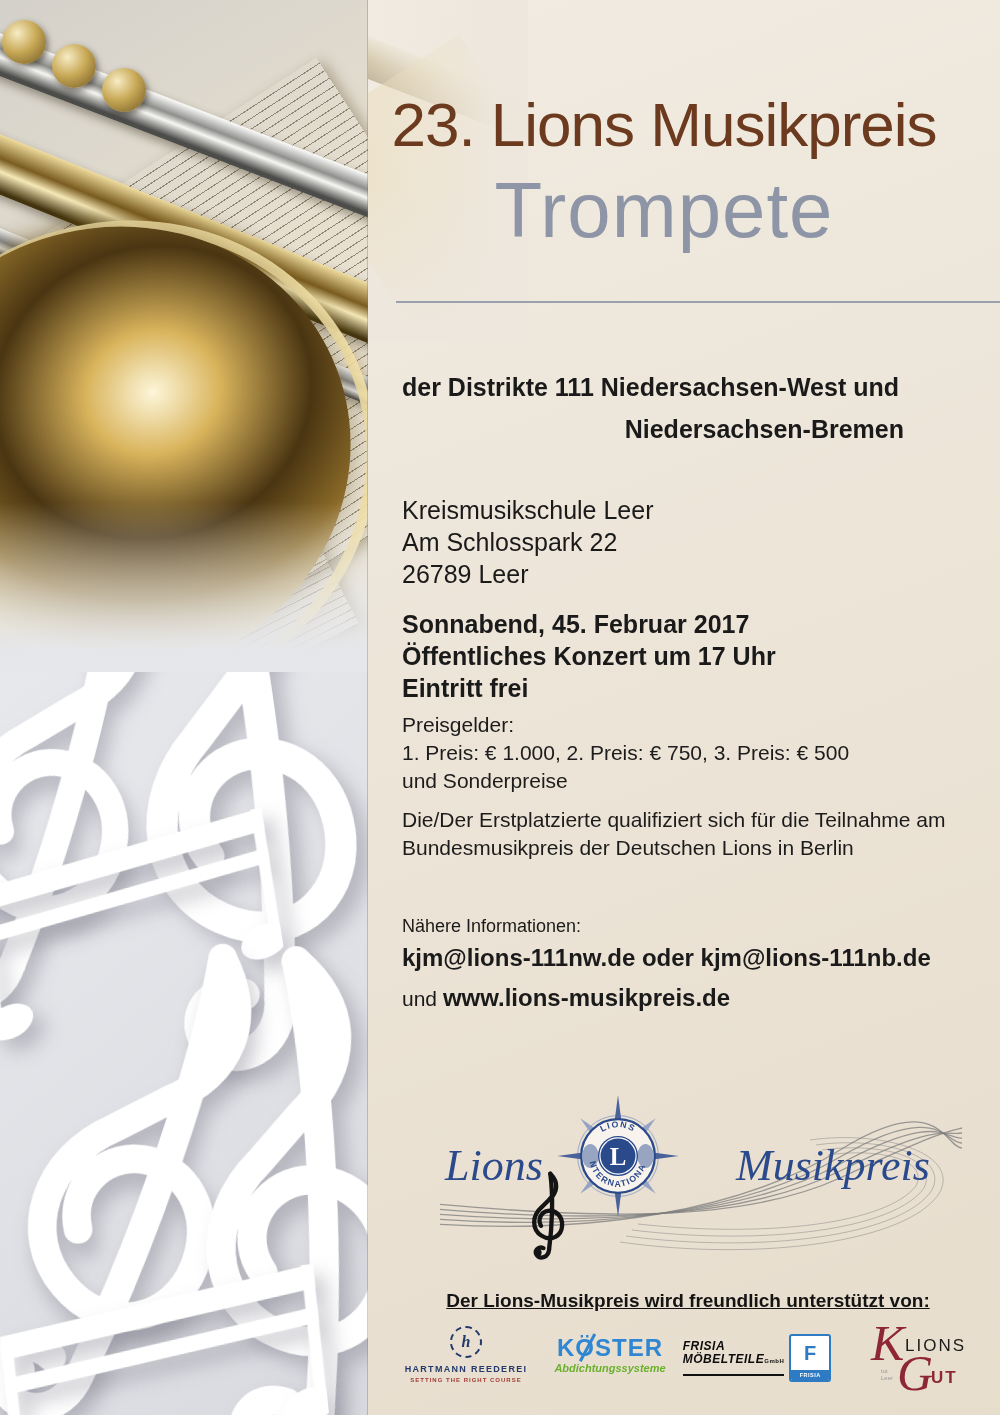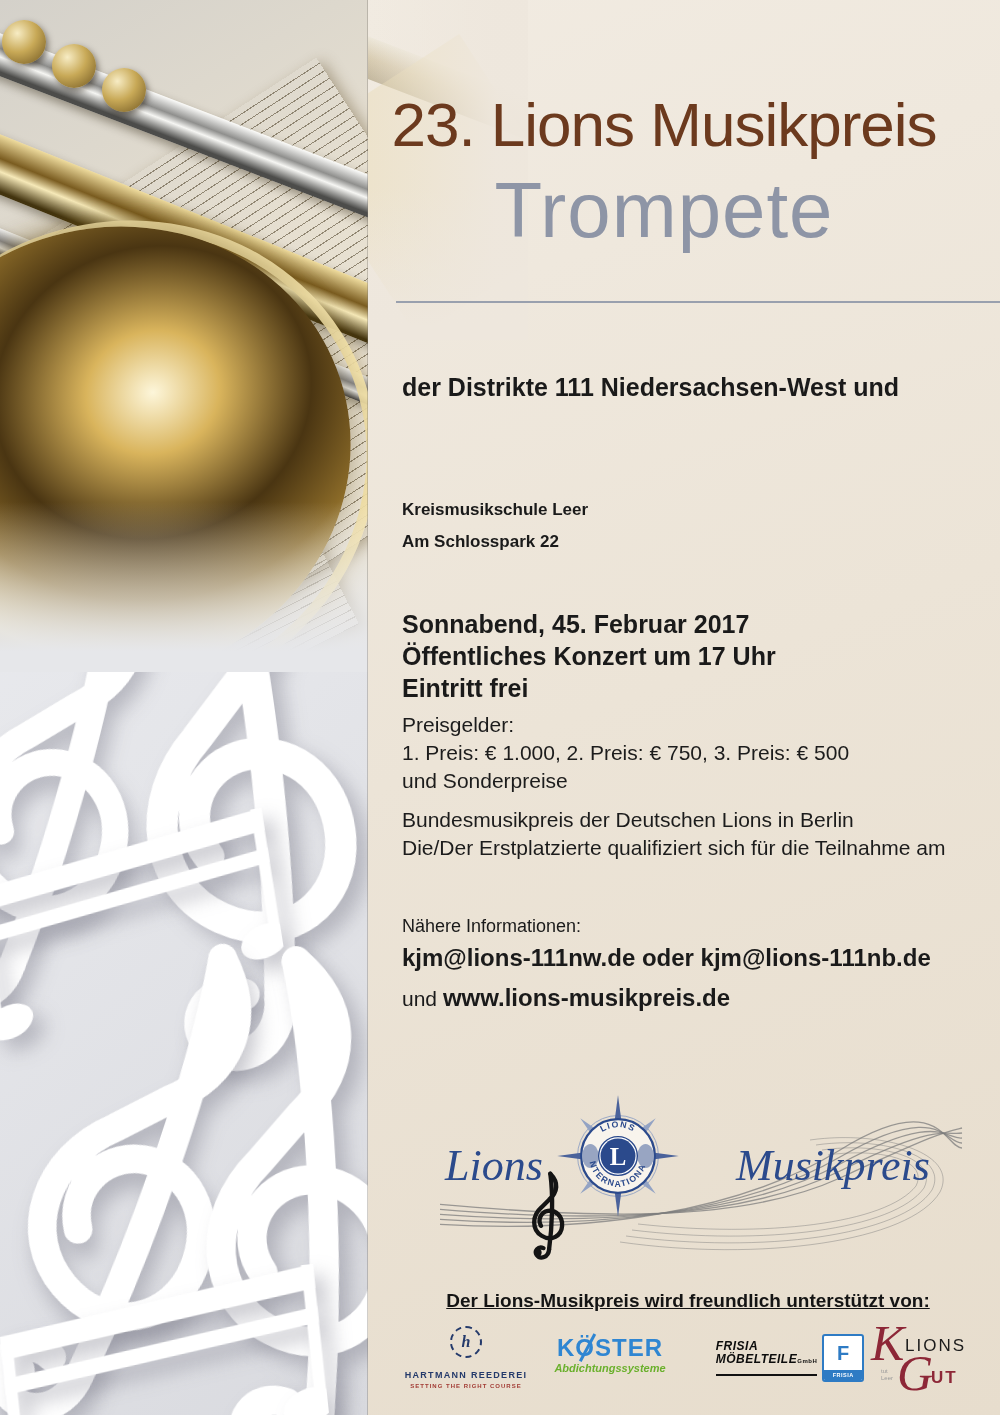--- a/index.html
+++ b/index.html
@@ -55,21 +55,21 @@
   
   .title-block{position:absolute;right:16px;top:92px;width:640px;text-align:center;z-index:3;}
   .title{font-size:62px;line-height:1.05;letter-spacing:-1px;color:#6c3a1e;}
   .instrument{font-size:78px;line-height:1;margin-top:14px;letter-spacing:1px;color:#8e95a6;}
   .title-rule{position:absolute;left:396px;top:301px;width:604px;height:2px;background:#99a0ae;z-index:3;}
 
   
   .tb{position:absolute;left:402px;z-index:3;}
   .districts{top:372px;width:540px;font-size:25px;font-weight:bold;line-height:30px;}
   .districts .line2{text-align:right;padding-right:38px;margin-top:12px;}
-  .venue{top:494px;font-size:17px;font-weight:bold;line-height:32px;}
+  .venue{top:494px;font-size:25px;font-weight:normal;line-height:32px;}
   .event{top:608px;font-size:25px;font-weight:bold;line-height:32px;}
   .prizes{top:711px;font-size:21px;line-height:28px;color:#1c1c1c;}
   .qualification{top:806px;font-size:21px;line-height:28px;color:#1c1c1c;}
   .info-label{top:916px;font-size:18px;}
   .emails{top:944px;font-size:24px;font-weight:bold;}
   .website-line{top:984px;font-size:21px;}
   .website-line .site{font-size:24px;font-weight:bold;}
 
   
   .logo-block{position:absolute;left:440px;top:1092px;width:530px;height:175px;z-index:3;}
@@ -78,29 +78,29 @@
   .staff{fill:none;stroke:#7d7d7d;}
 
   
   .supporters-heading{position:absolute;left:376px;top:1290px;width:624px;text-align:center;
                       font-size:19px;font-weight:bold;color:#141414;z-index:3;text-decoration:underline;}
   .sponsor{position:absolute;z-index:3;text-align:center;}
   .sp-hartmann{left:400px;top:1326px;width:132px;}
   .hr-circle{width:28px;height:28px;margin:0 auto;border:2px dashed #243a6b;border-radius:50%;
              display:flex;align-items:center;justify-content:center;
              font-family:"Liberation Serif",serif;font-style:italic;font-weight:bold;font-size:16px;color:#243a6b;}
-  .hr-name{margin-top:12px;font-size:9px;font-weight:bold;letter-spacing:1.3px;color:#243a6b;}
+  .hr-name{margin-top:6px;font-size:9px;font-weight:bold;letter-spacing:1.3px;color:#243a6b;}
   .hr-tag{margin-top:3px;font-size:6px;font-weight:bold;letter-spacing:1px;color:#a23b34;}
   .sp-koester{left:540px;top:1334px;width:140px;}
   .ko-name{font-size:24px;font-weight:bold;letter-spacing:1px;color:#2f86d2;}
   .o-wrap{position:relative;display:inline-block;}
   .o-wrap::after{content:"";position:absolute;left:52%;top:-6%;width:2.5px;height:112%;
                  background:#2f86d2;transform:rotate(28deg);}
   .ko-tag{font-size:11px;font-weight:bold;font-style:italic;color:#6ab02c;}
-  .sp-frisia{left:715px;top:1334px;width:150px;display:flex;align-items:center;justify-content:center;gap:5px;}
+  .sp-frisia{left:682px;top:1334px;width:150px;display:flex;align-items:center;justify-content:center;gap:5px;}
   .fr-text{text-align:left;border-bottom:2px solid #111;padding-bottom:6px;}
   .fr-l1,.fr-l2{font-size:12px;font-weight:bold;font-style:italic;letter-spacing:.5px;color:#0c0c0c;line-height:13px;}
   .fr-suffix{font-size:6px;font-weight:bold;font-style:normal;}
   .frisia-badge{width:38px;height:44px;border:2px solid #2e7bc4;background:#fff;border-radius:3px;
                 display:flex;flex-direction:column;overflow:hidden;}
   .f-glyph{flex:1;display:flex;align-items:center;justify-content:center;
            font-size:20px;font-weight:bold;color:#2e7bc4;}
   .badge-strip{height:10px;background:#2e7bc4;color:#fff;font-size:5.5px;font-weight:bold;
                letter-spacing:.5px;line-height:10px;}
   .sp-kultur{left:855px;top:1322px;width:125px;height:90px;text-align:left;}
@@ -179,42 +179,44 @@
   <div class="col-divider"></div>
 
   <div class="title-block">
     <div class="title">23. Lions Musikpreis</div>
     <div class="instrument">Trompete</div>
   </div>
   <div class="title-rule"></div>
 
   <div class="tb districts">
     <div>der Distrikte 111 Niedersachsen-West und</div>
+    <div class="line2">Niedersachsen-Bremen</div>
   </div>
 
   <div class="tb venue">
     <div>Kreismusikschule Leer</div>
     <div>Am Schlosspark 22</div>
+    <div>26789 Leer</div>
   </div>
 
   <div class="tb event">
     <div>Sonnabend, 45. Februar 2017</div>
     <div>Öffentliches Konzert um 17 Uhr</div>
     <div>Eintritt frei</div>
   </div>
 
   <div class="tb prizes">
     <div>Preisgelder:</div>
     <div>1. Preis: € 1.000, 2. Preis: € 750, 3. Preis: € 500</div>
     <div>und Sonderpreise</div>
   </div>
 
   <div class="tb qualification">
+    <div>Die/Der Erstplatzierte qualifiziert sich für die Teilnahme am</div>
     <div>Bundesmusikpreis der Deutschen Lions in Berlin</div>
-    <div>Die/Der Erstplatzierte qualifiziert sich für die Teilnahme am</div>
   </div>
 
   <div class="tb info-label">Nähere Informationen:</div>
   <div class="tb emails">kjm@lions-111nw.de oder kjm@lions-111nb.de</div>
   <div class="tb website-line">
     <span class="und">und</span>
     <span class="site">www.lions-musikpreis.de</span>
   </div>
 
   <div class="logo-block">

